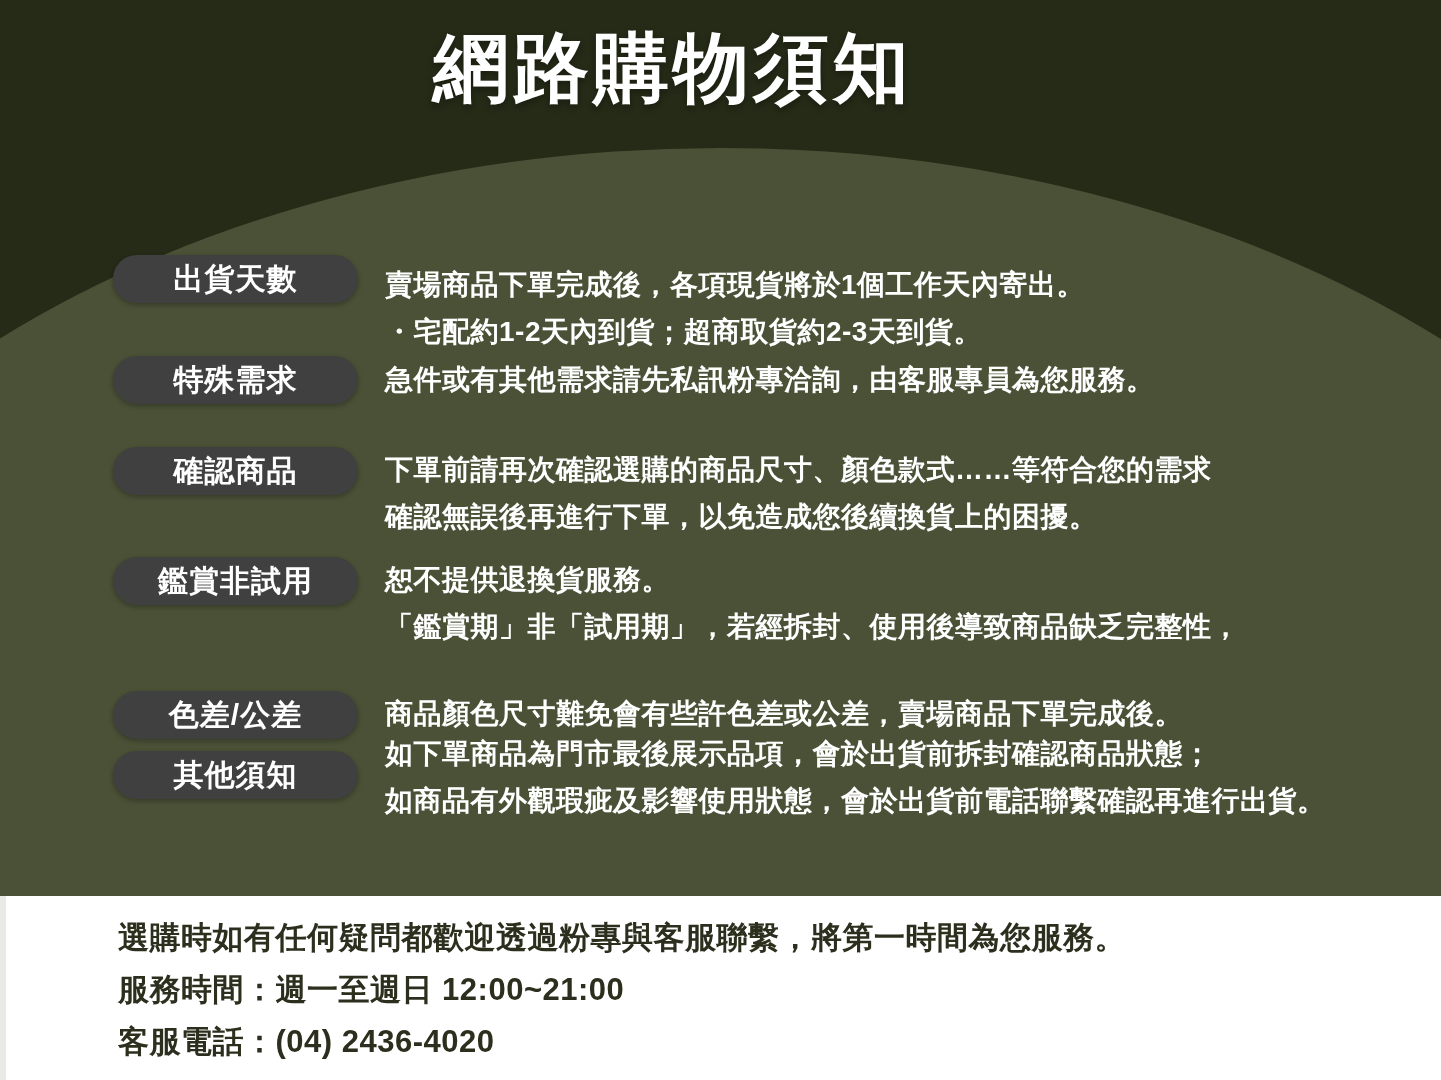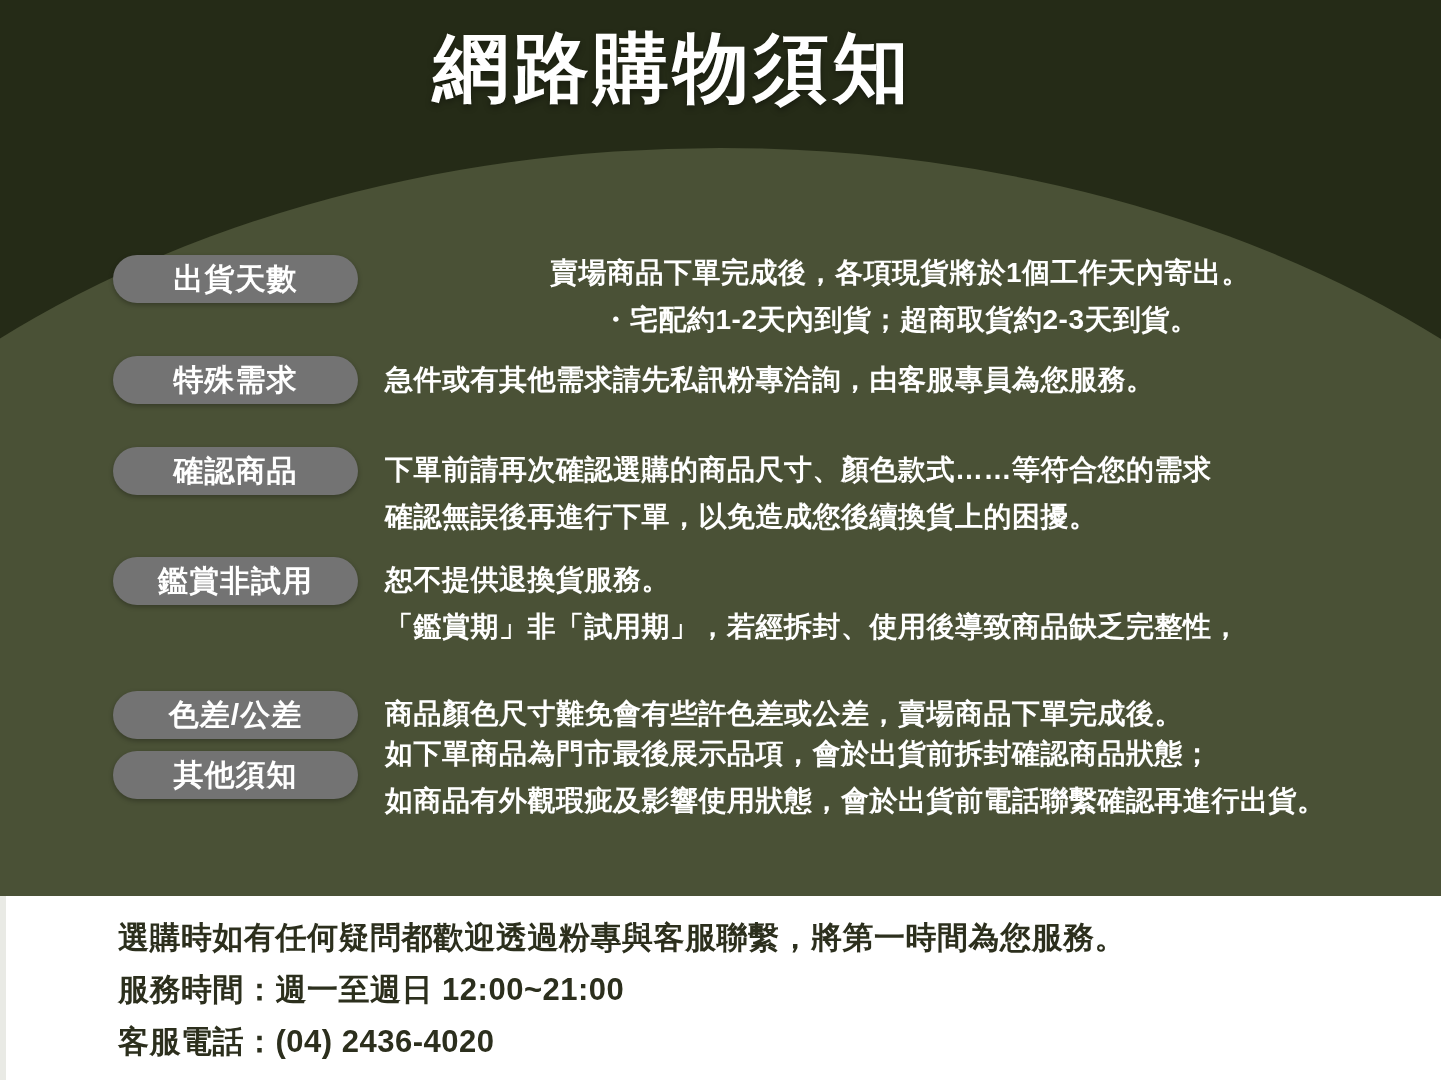--- a/index.html
+++ b/index.html
@@ -67,21 +67,21 @@
     position: absolute;
     left: 0;
     width: 1441px;
   }
   .pill {
     position: absolute;
     left: 113px;
     width: 245px;
     height: 48px;
     border-radius: 26px;
-    background: #737373;
+    background: #404040;
     color: #ffffff;
     font-size: 30px;
     font-weight: 700;
     letter-spacing: 1px;
     display: flex;
     align-items: center;
     justify-content: center;
     box-shadow: 0 2px 5px rgba(0,0,0,0.28);
     box-sizing: border-box;
   }
@@ -135,21 +135,21 @@
   <div class="hero">
     <div class="hero-arc"></div>
   </div>
 
   <div class="title">網路購物須知</div>
 
   <div class="rows">
 
     <div class="row" style="top:0px;">
       <div class="pill" style="top:255px;">出貨天數</div>
-      <div class="body" style="top:249px;text-align:center;">
+      <div class="body" style="top:261px;">
         <span class="ln">賣場商品下單完成後，各項現貨將於1個工作天內寄出。</span>
         <span class="ln">・宅配約1-2天內到貨；超商取貨約2-3天到貨。</span>
       </div>
     </div>
 
     <div class="row" style="top:0px;">
       <div class="pill" style="top:356px;">特殊需求</div>
       <div class="body" style="top:356px;">
         <span class="ln">急件或有其他需求請先私訊粉專洽詢，由客服專員為您服務。</span>
       </div>

